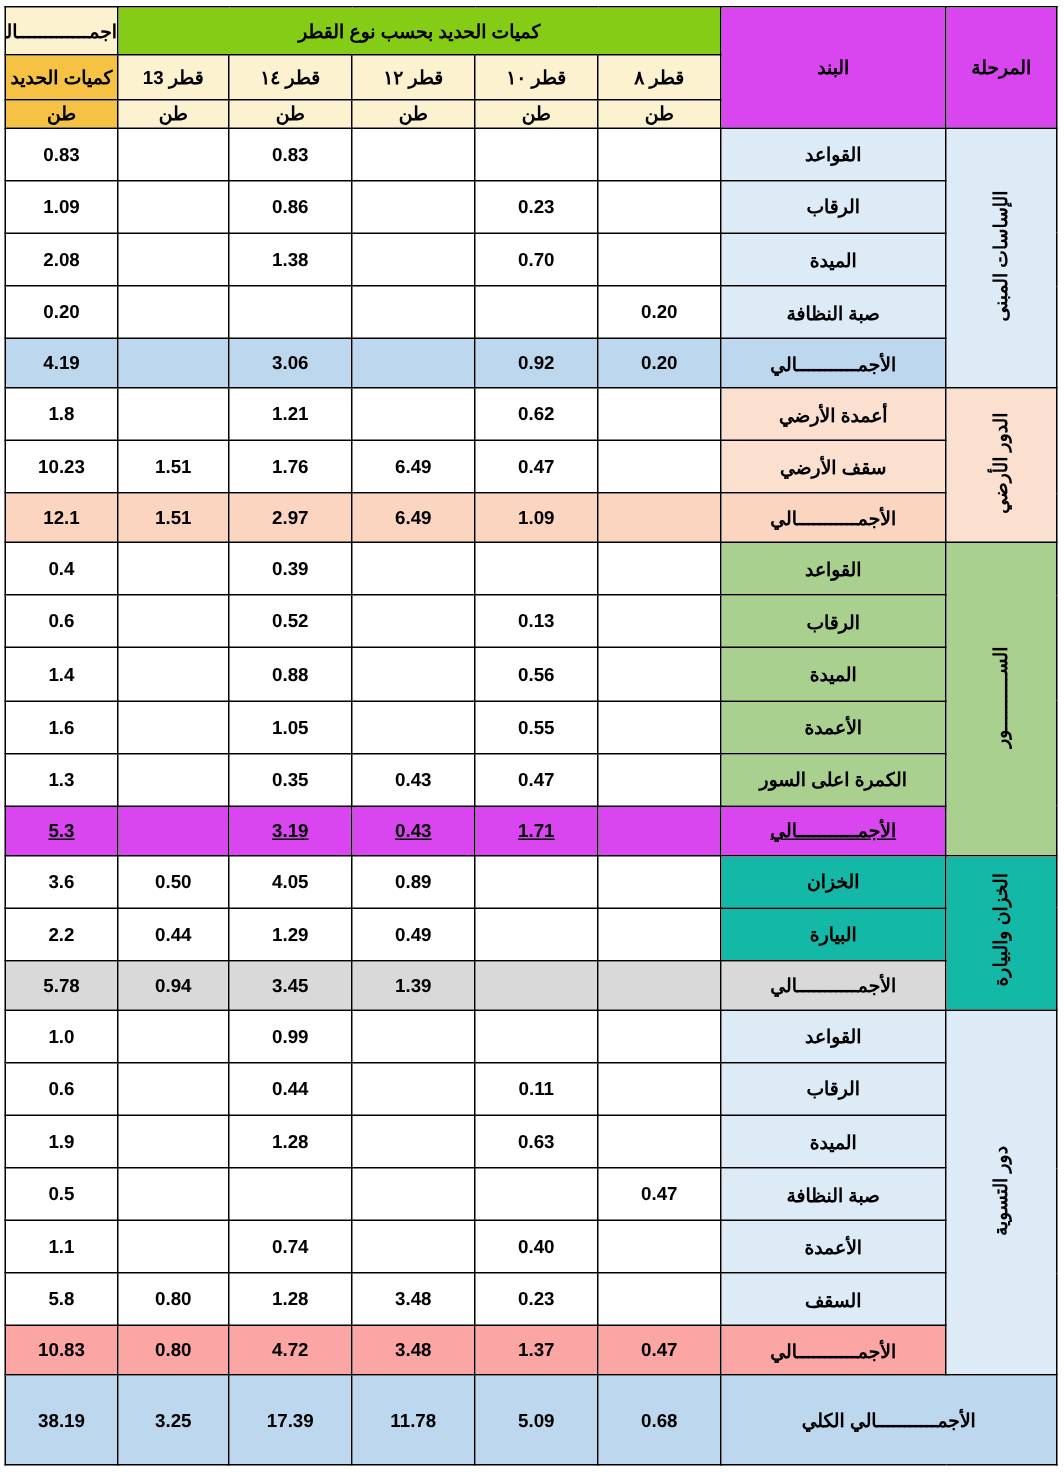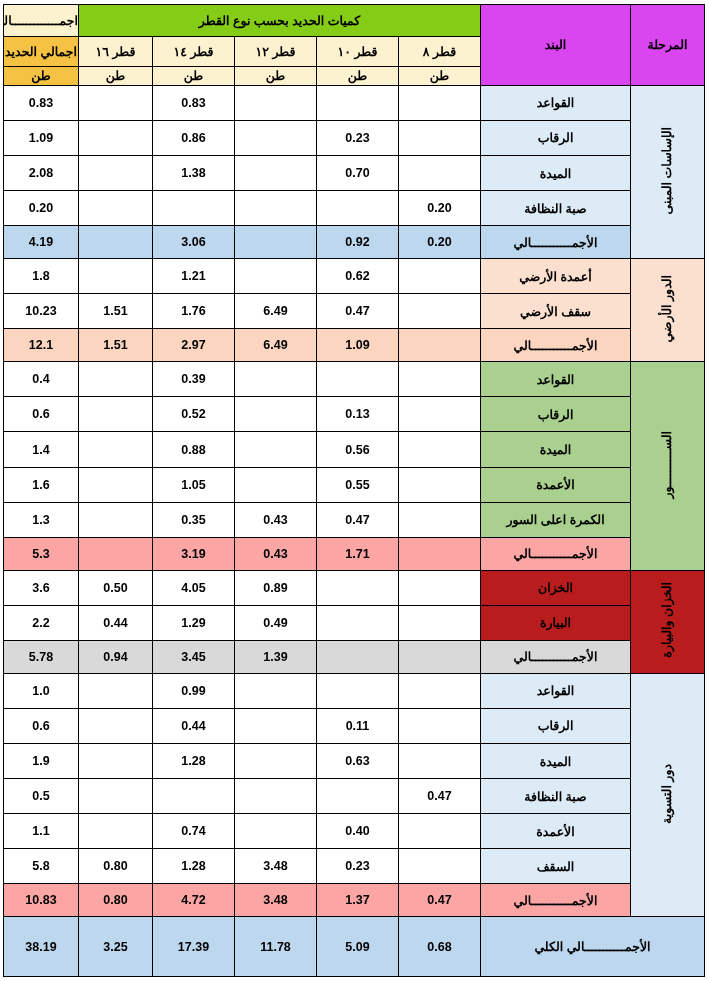--- a/index.html
+++ b/index.html
@@ -89,22 +89,22 @@
     letter-spacing: 0.5px;
     line-height: 1;
   }
 
   
   .g-blue     { background: #ddebf7; }
   .g-blue-sum { background: #bdd7ee; }
   .g-peach    { background: #fbe0d0; }
   .g-peach-sum{ background: #fbd5c0; margin-top: 46px; }
   .g-green    { background: #a9d08e; }
-  .g-green-sum{ background: #fca5a5; }
-  .g-gray     { background: #b91c1c; }
+  .g-green-sum{ background: #d946ef; text-decoration: underline; }
+  .g-gray     { background: #14b8a6; }
   .g-gray-sum { background: #d9d9d9; }
   .g-blue2    { background: #ddebf7; }
   .g-blue2-sum{ background: #fca5a5; }
   .g-grand    { background: #bdd7ee; font-size: 15px; }
 
   .item-cell {
     text-align: right;
     padding-right: 8px;
     font-size: 12px;
   }
@@ -135,22 +135,22 @@
         <td class="hdr-title-big" rowspan="3">البند</td>
         <td class="hdr-blue" colspan="5">كميات الحديد بحسب  نوع القطر</td>
         <td class="hdr-cream">اجمـــــــــــــالي</td>
       </tr>
 
       <tr style="height:28px;">
         <td class="hdr-cream">قطر ٨</td>
         <td class="hdr-cream">قطر ١٠</td>
         <td class="hdr-cream">قطر ١٢</td>
         <td class="hdr-cream">قطر ١٤</td>
-        <td class="hdr-cream">قطر ١٦</td>
-        <td class="hdr-orange">اجمالي الحديد</td>
+        <td class="hdr-cream">قطر 13</td>
+        <td class="hdr-orange">كميات الحديد</td>
       </tr>
 
       <tr style="height:18px;">
         <td class="hdr-unit">طن</td>
         <td class="hdr-unit">طن</td>
         <td class="hdr-unit">طن</td>
         <td class="hdr-unit">طن</td>
         <td class="hdr-unit">طن</td>
         <td class="hdr-unit-orange">طن</td>
       </tr>

